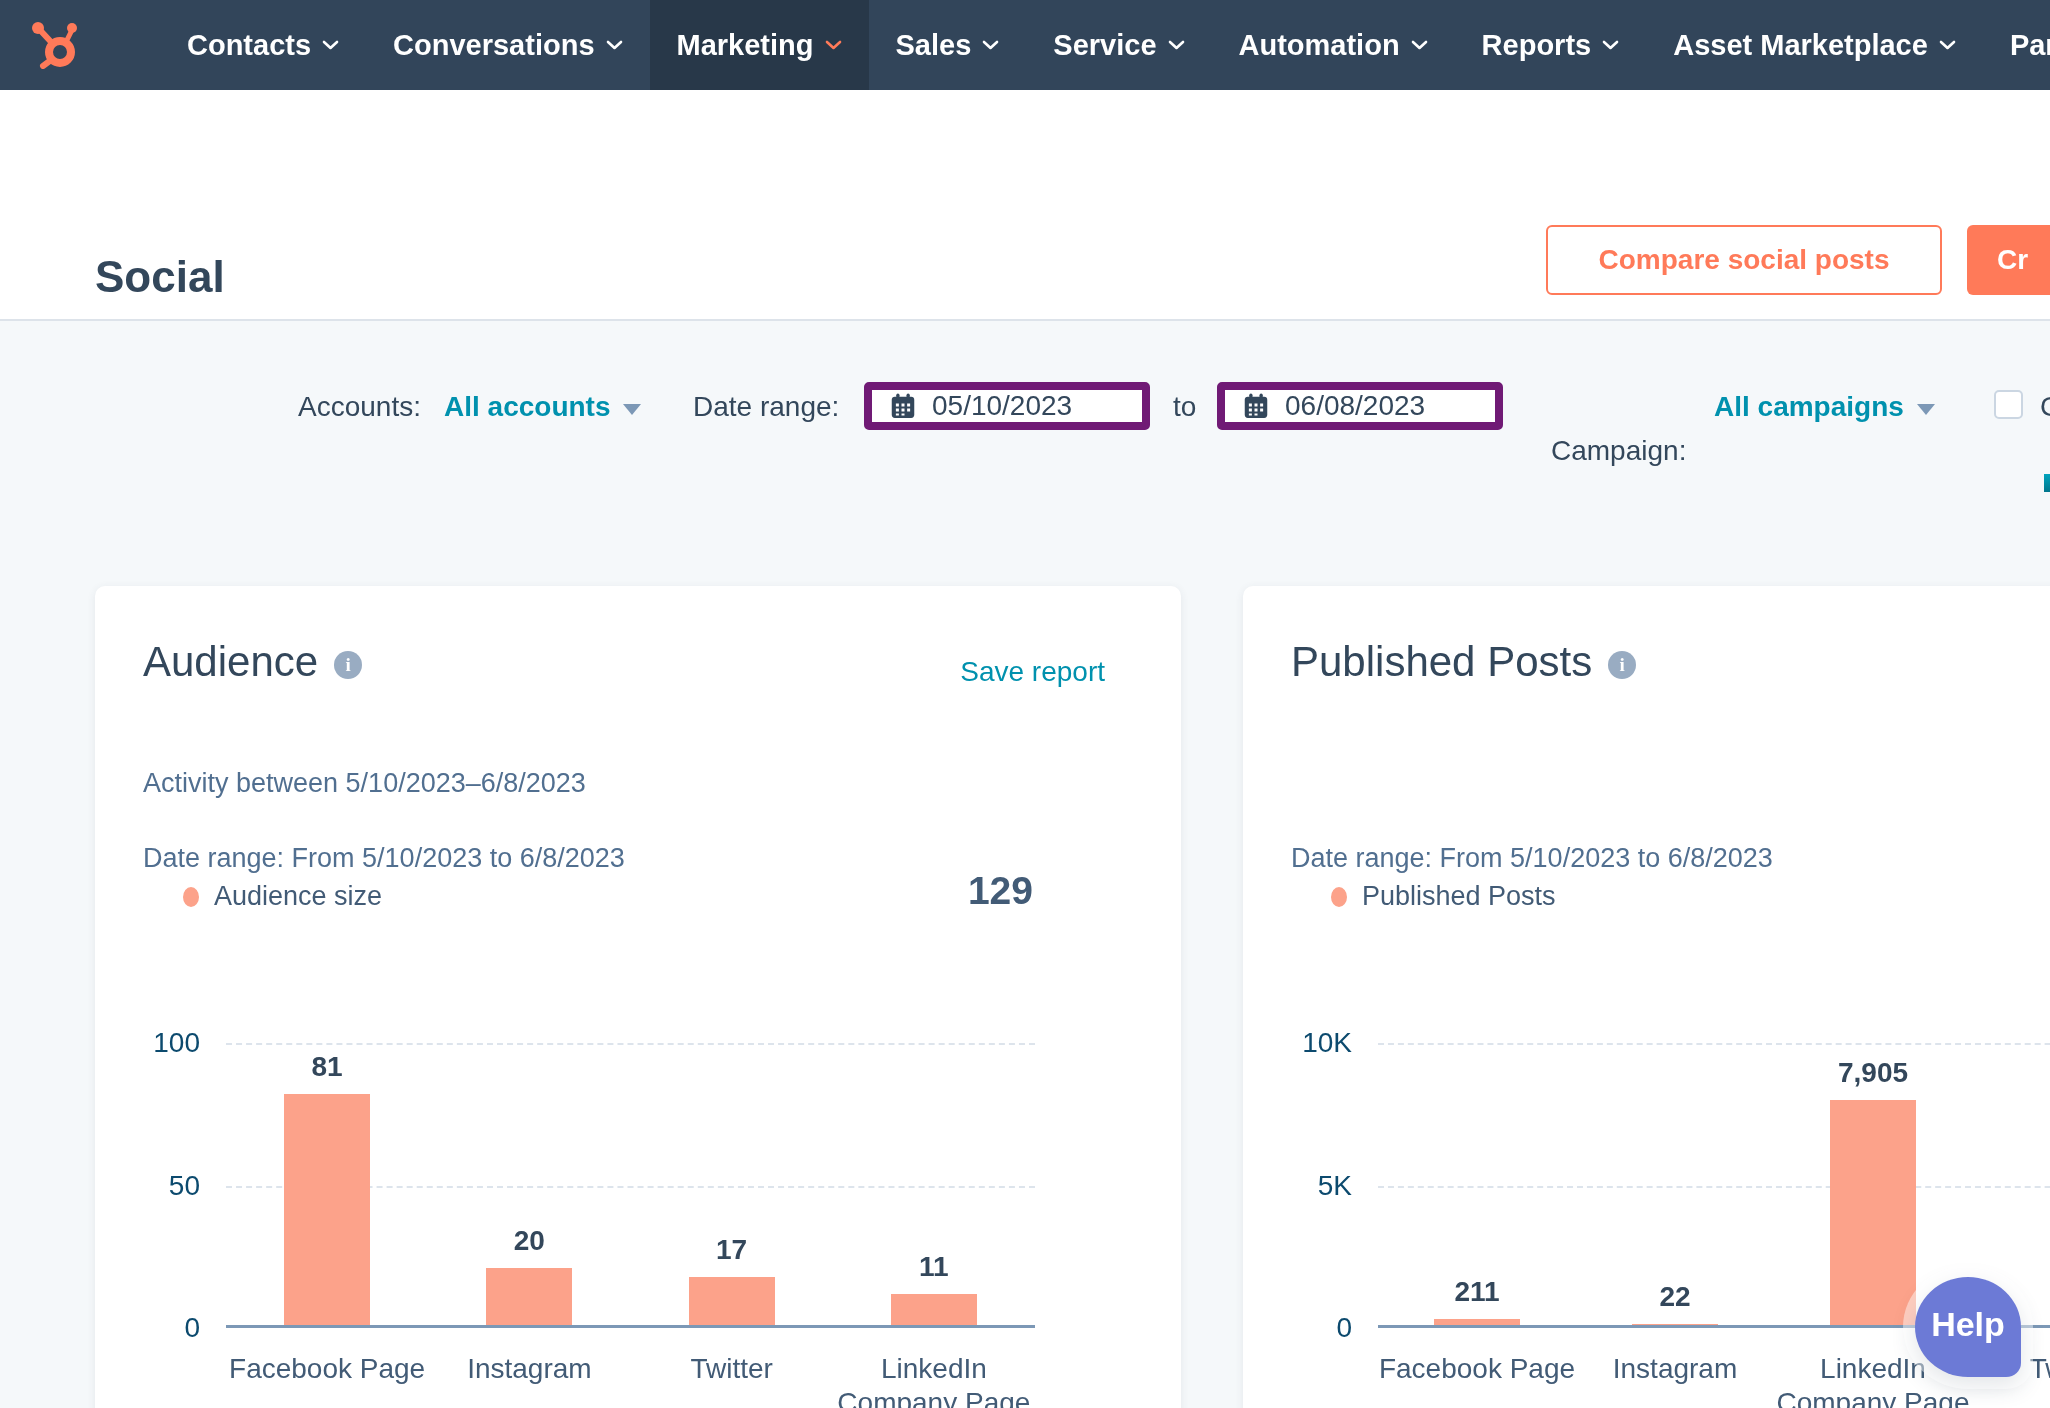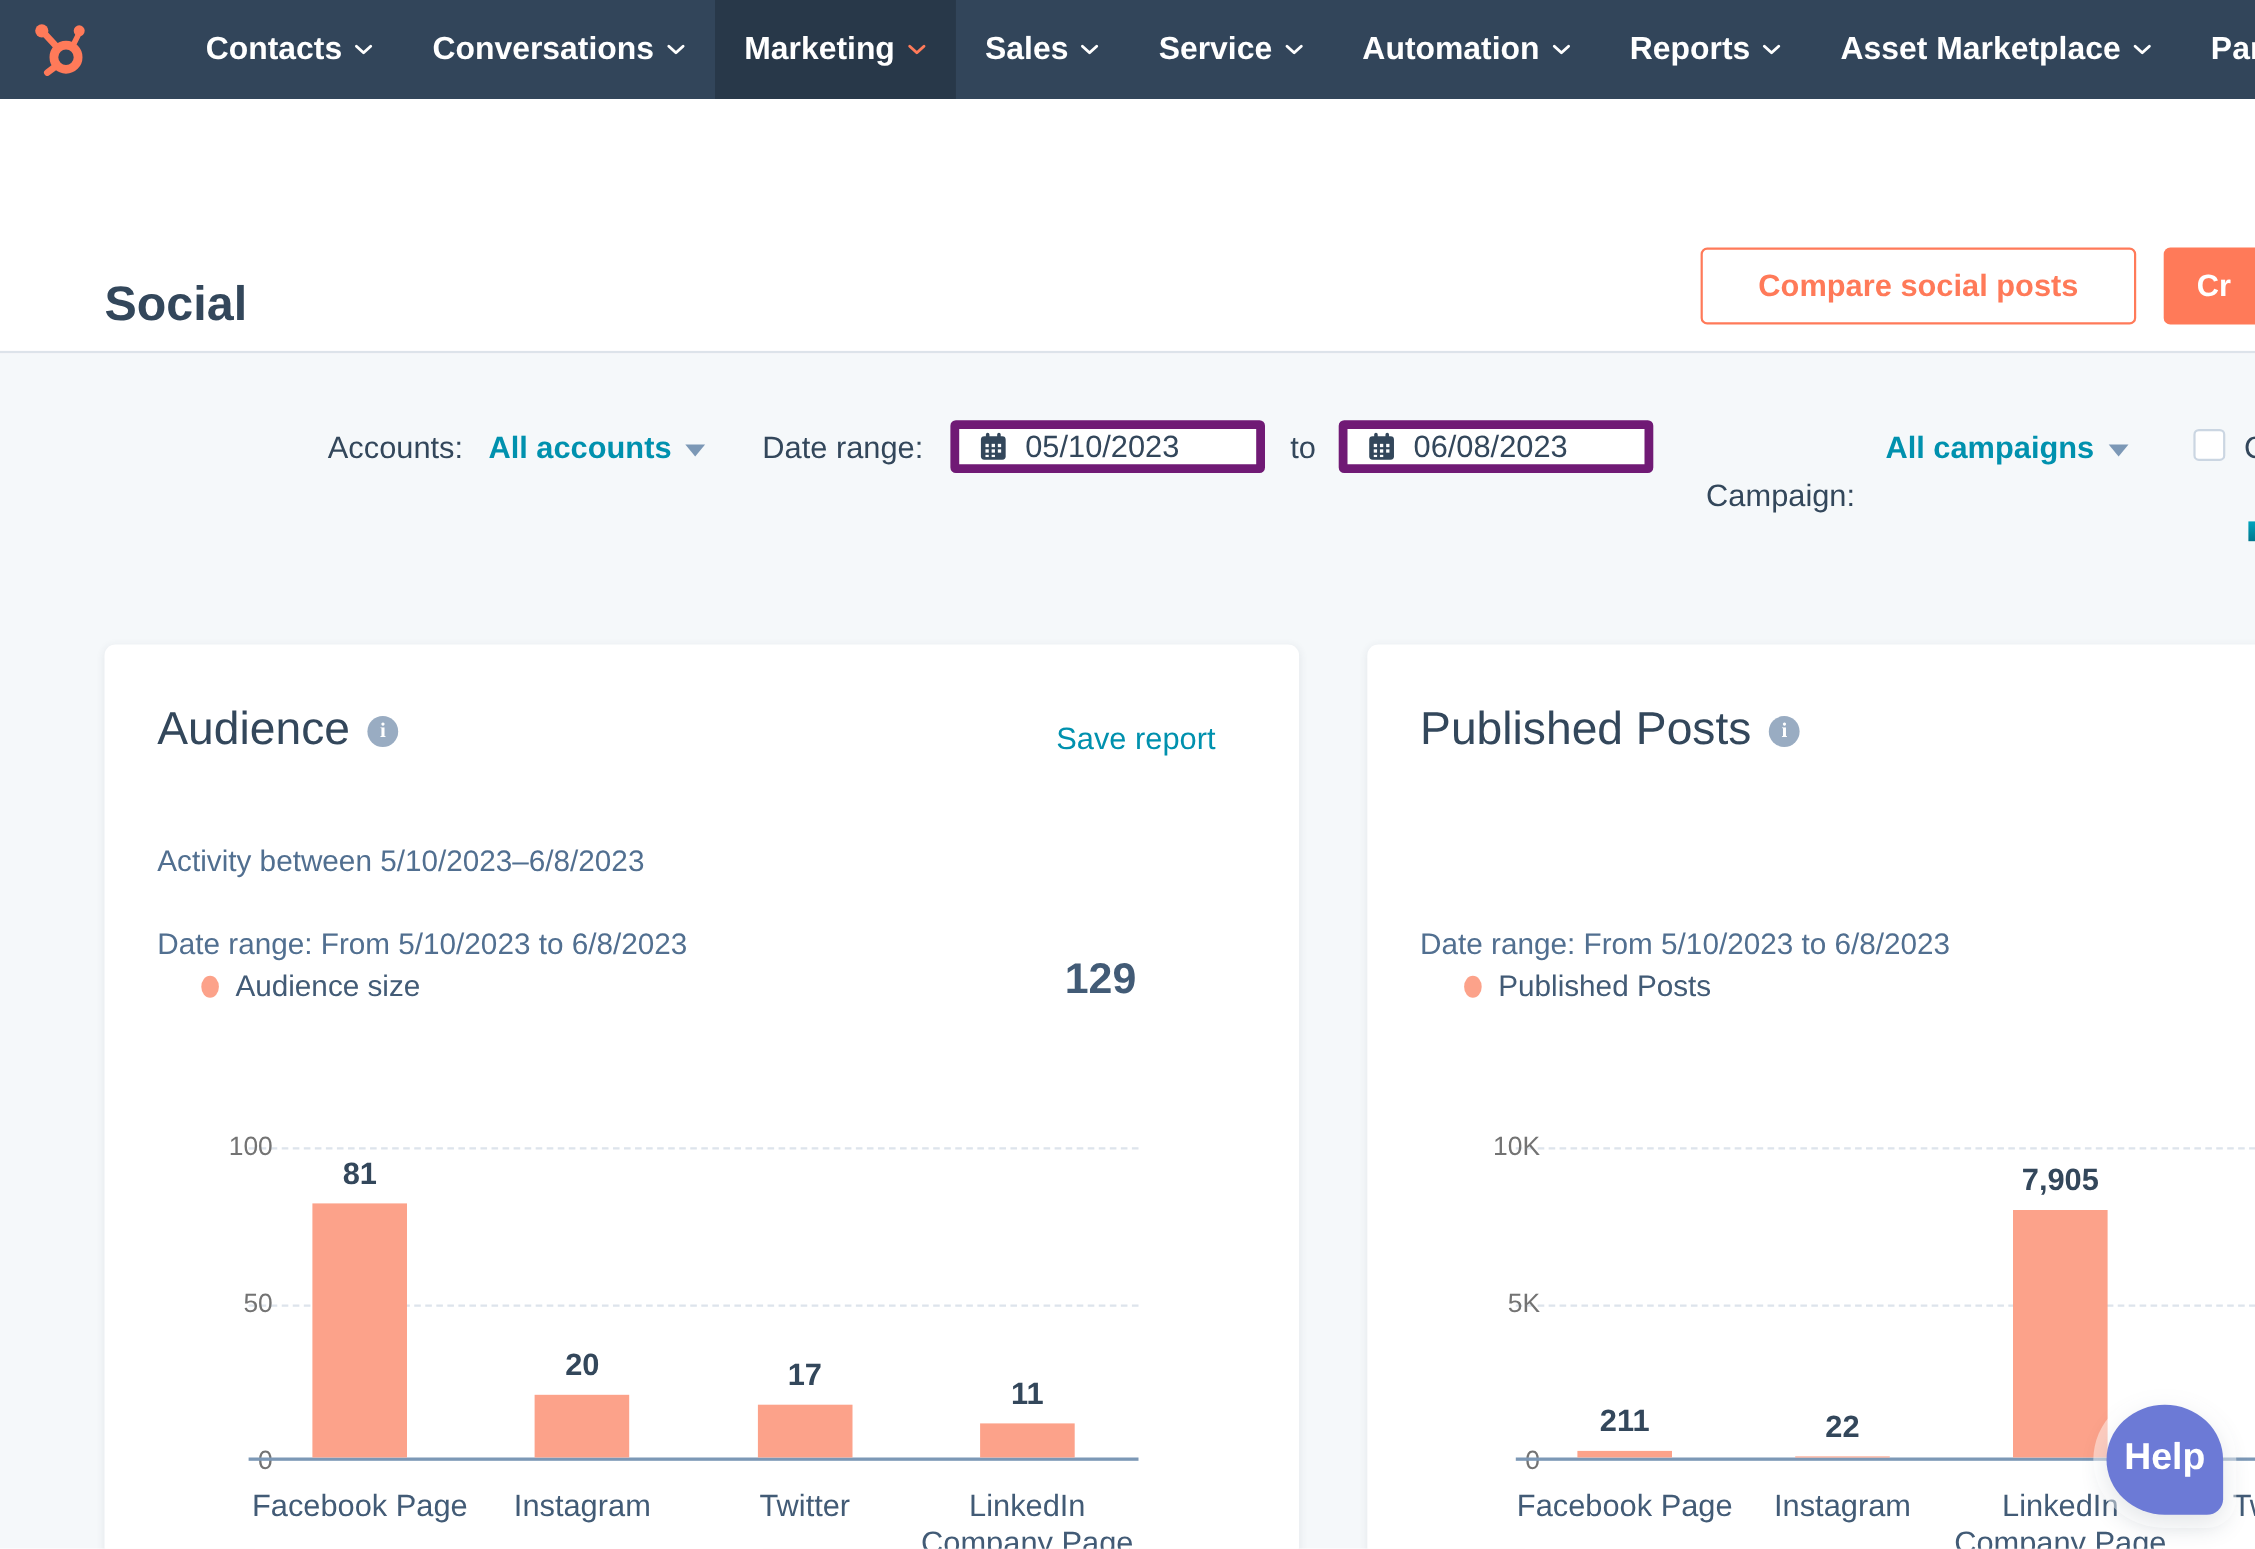--- a/index.html
+++ b/index.html
@@ -71,21 +71,21 @@
   .legend-dot { width:16px; height:20px; border-radius:50%; background:#fca28a; }
   .legend-label { font-size:27px; color:#425b76; }
   .card-total { position:absolute; right:148px; top:283px; font-size:39px; font-weight:700; color:#425b76; }
 
   
   .chart-plot { position:absolute; }
   #card-audience  .chart-plot { left:131px; top:457px; width:809px; height:285px; }
   #card-published .chart-plot { left:135px; top:457px; width:792px; height:285px; }
   .gridline { position:absolute; left:0; right:0; border-top:2px dashed #dde4ec; }
   .axis-line { position:absolute; left:0; right:0; bottom:0; height:3px; background:#7c98b6; }
-  .ytick { position:absolute; left:-26px; transform:translate(-100%,-50%); font-size:24px; color:#737373;margin-left:48px; }
+  .ytick { position:absolute; left:-26px; transform:translate(-100%,-50%); font-size:28px; color:#0c4a6e; }
   .bar { position:absolute; bottom:3px; width:86px; background:#fca28a; }
   .bar-value { position:absolute; width:200px; text-align:center; font-size:28px; font-weight:700; color:#33475b; }
   .cat-label { position:absolute; width:230px; text-align:center; font-size:28px;
                color:#425b76; line-height:34px; }
 
   
   .help-btn { position:absolute; left:1915px; top:1277px; width:106px; height:100px;
               background:#6c7ad6; border-radius:50% 50% 14% 50%; color:#fff; font-size:34px;
               font-weight:700; display:flex; align-items:center; justify-content:center;
               padding-bottom:6px; cursor:pointer; z-index:40;

